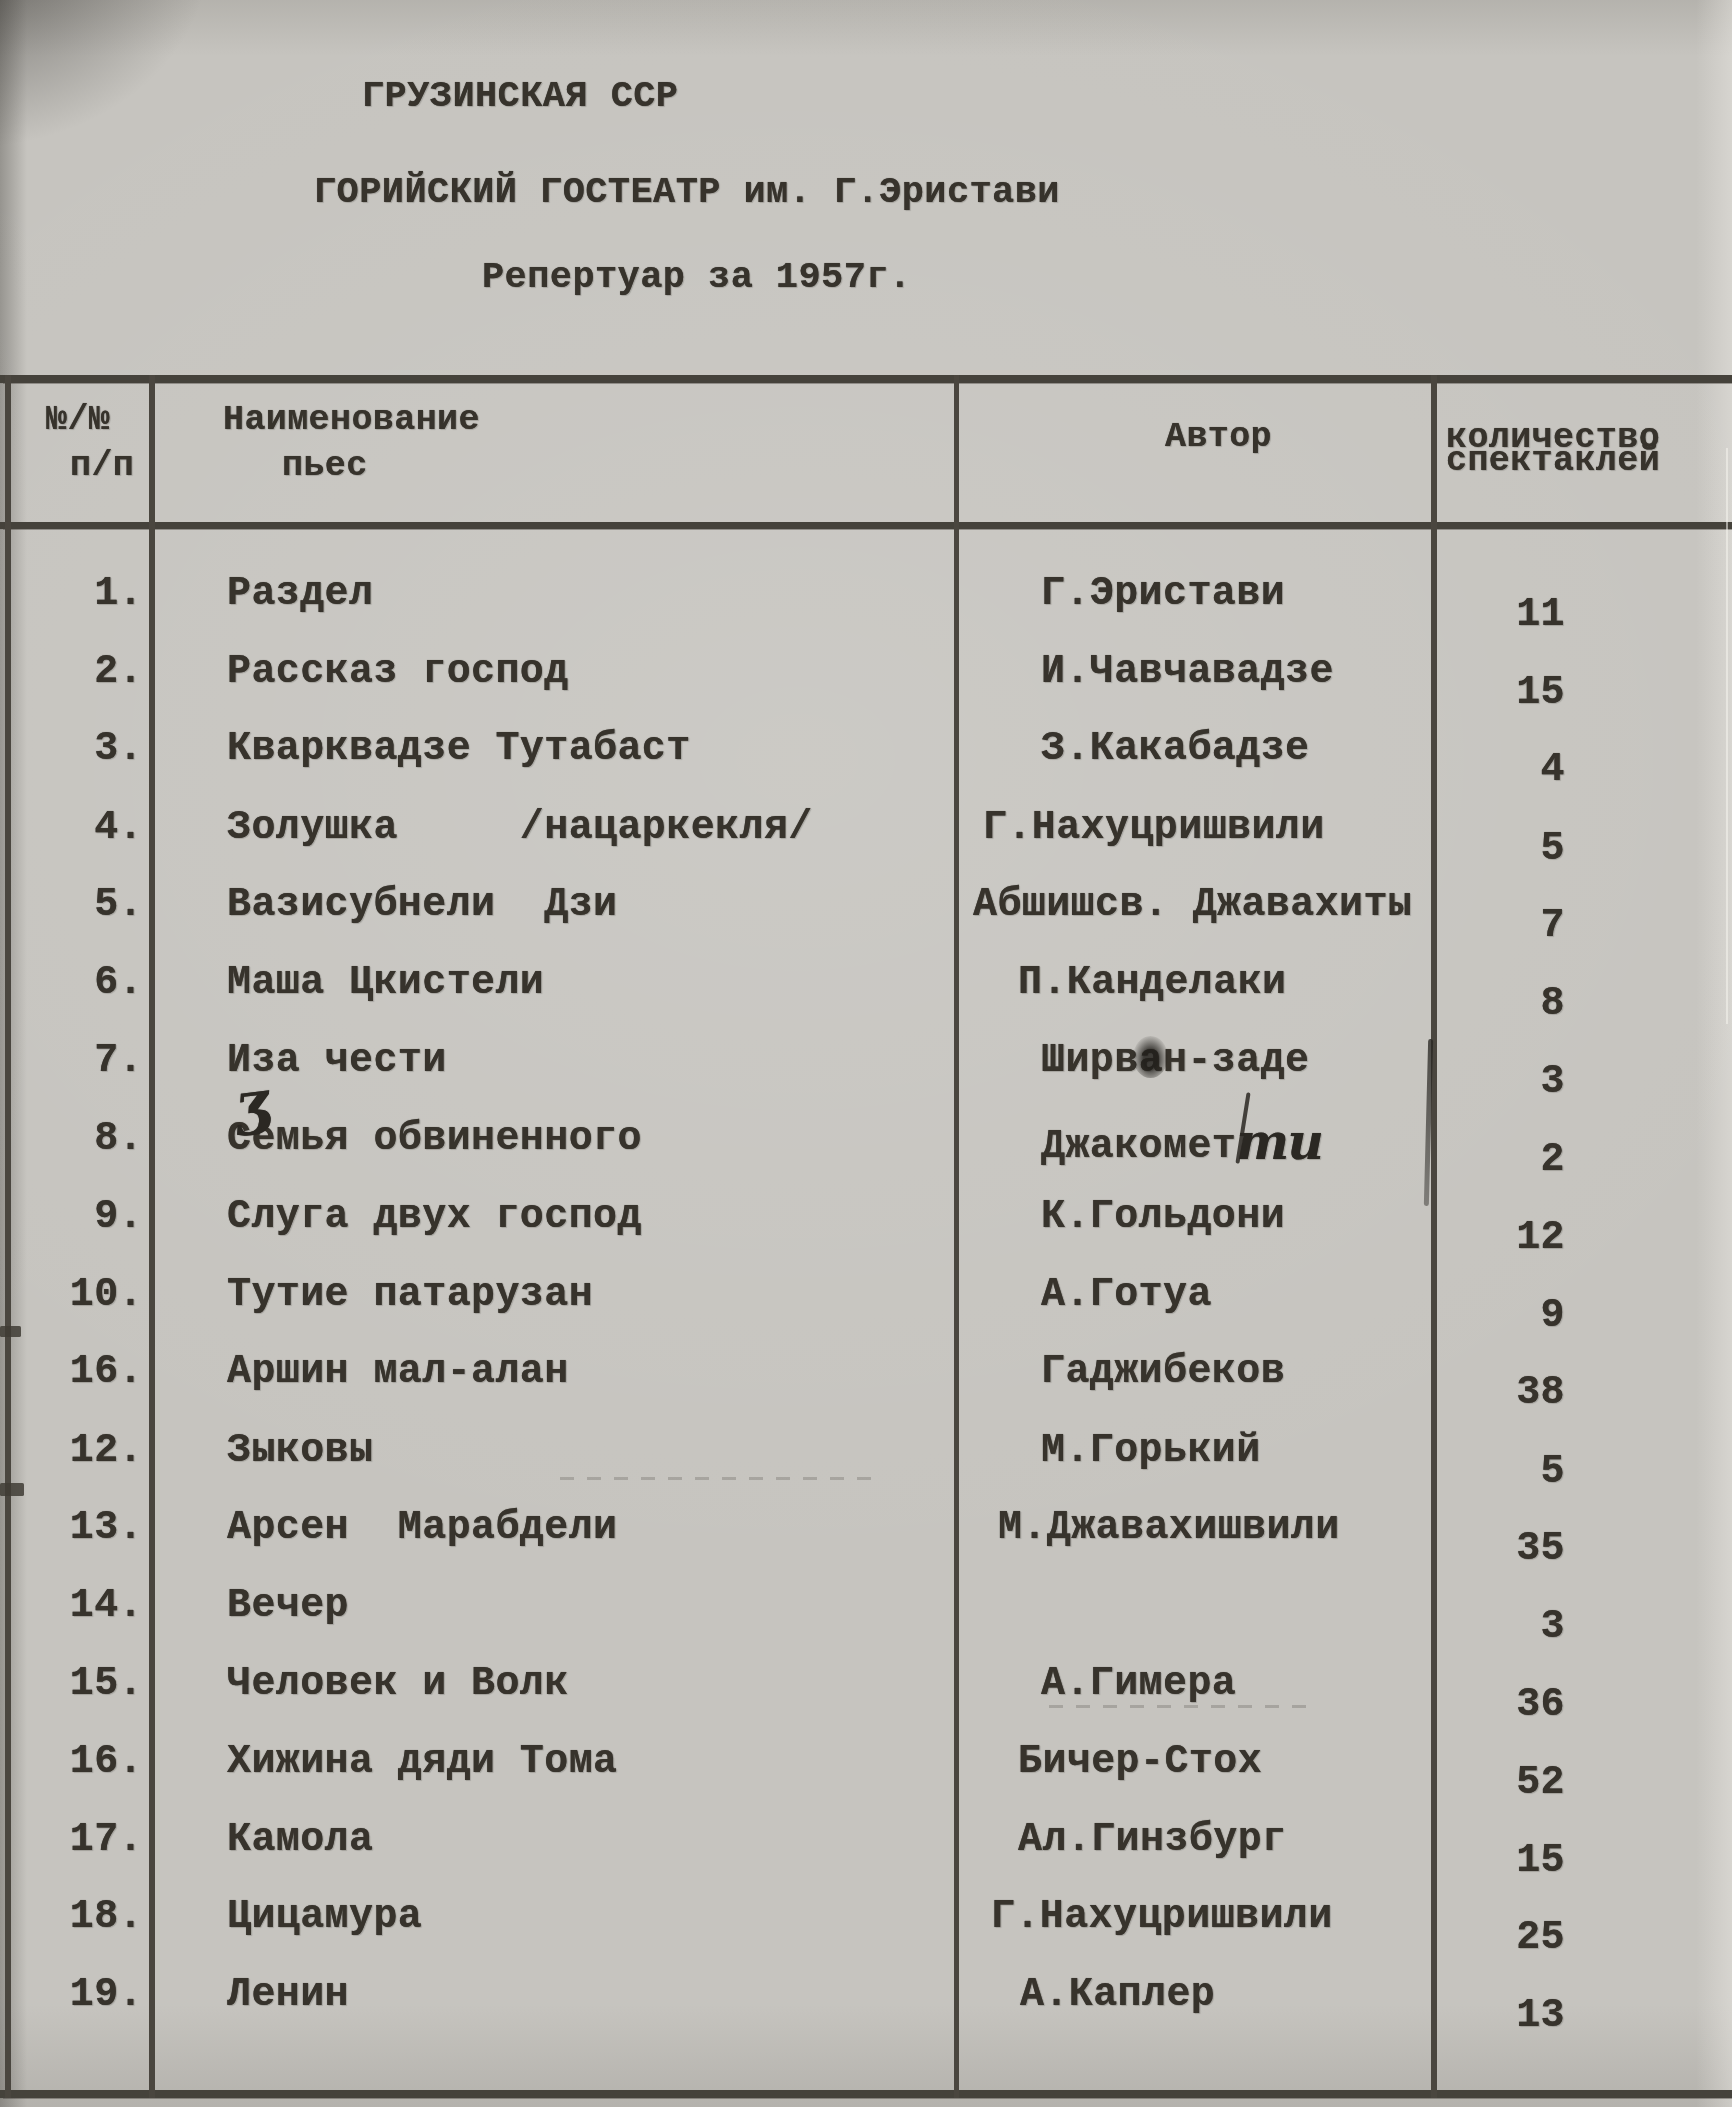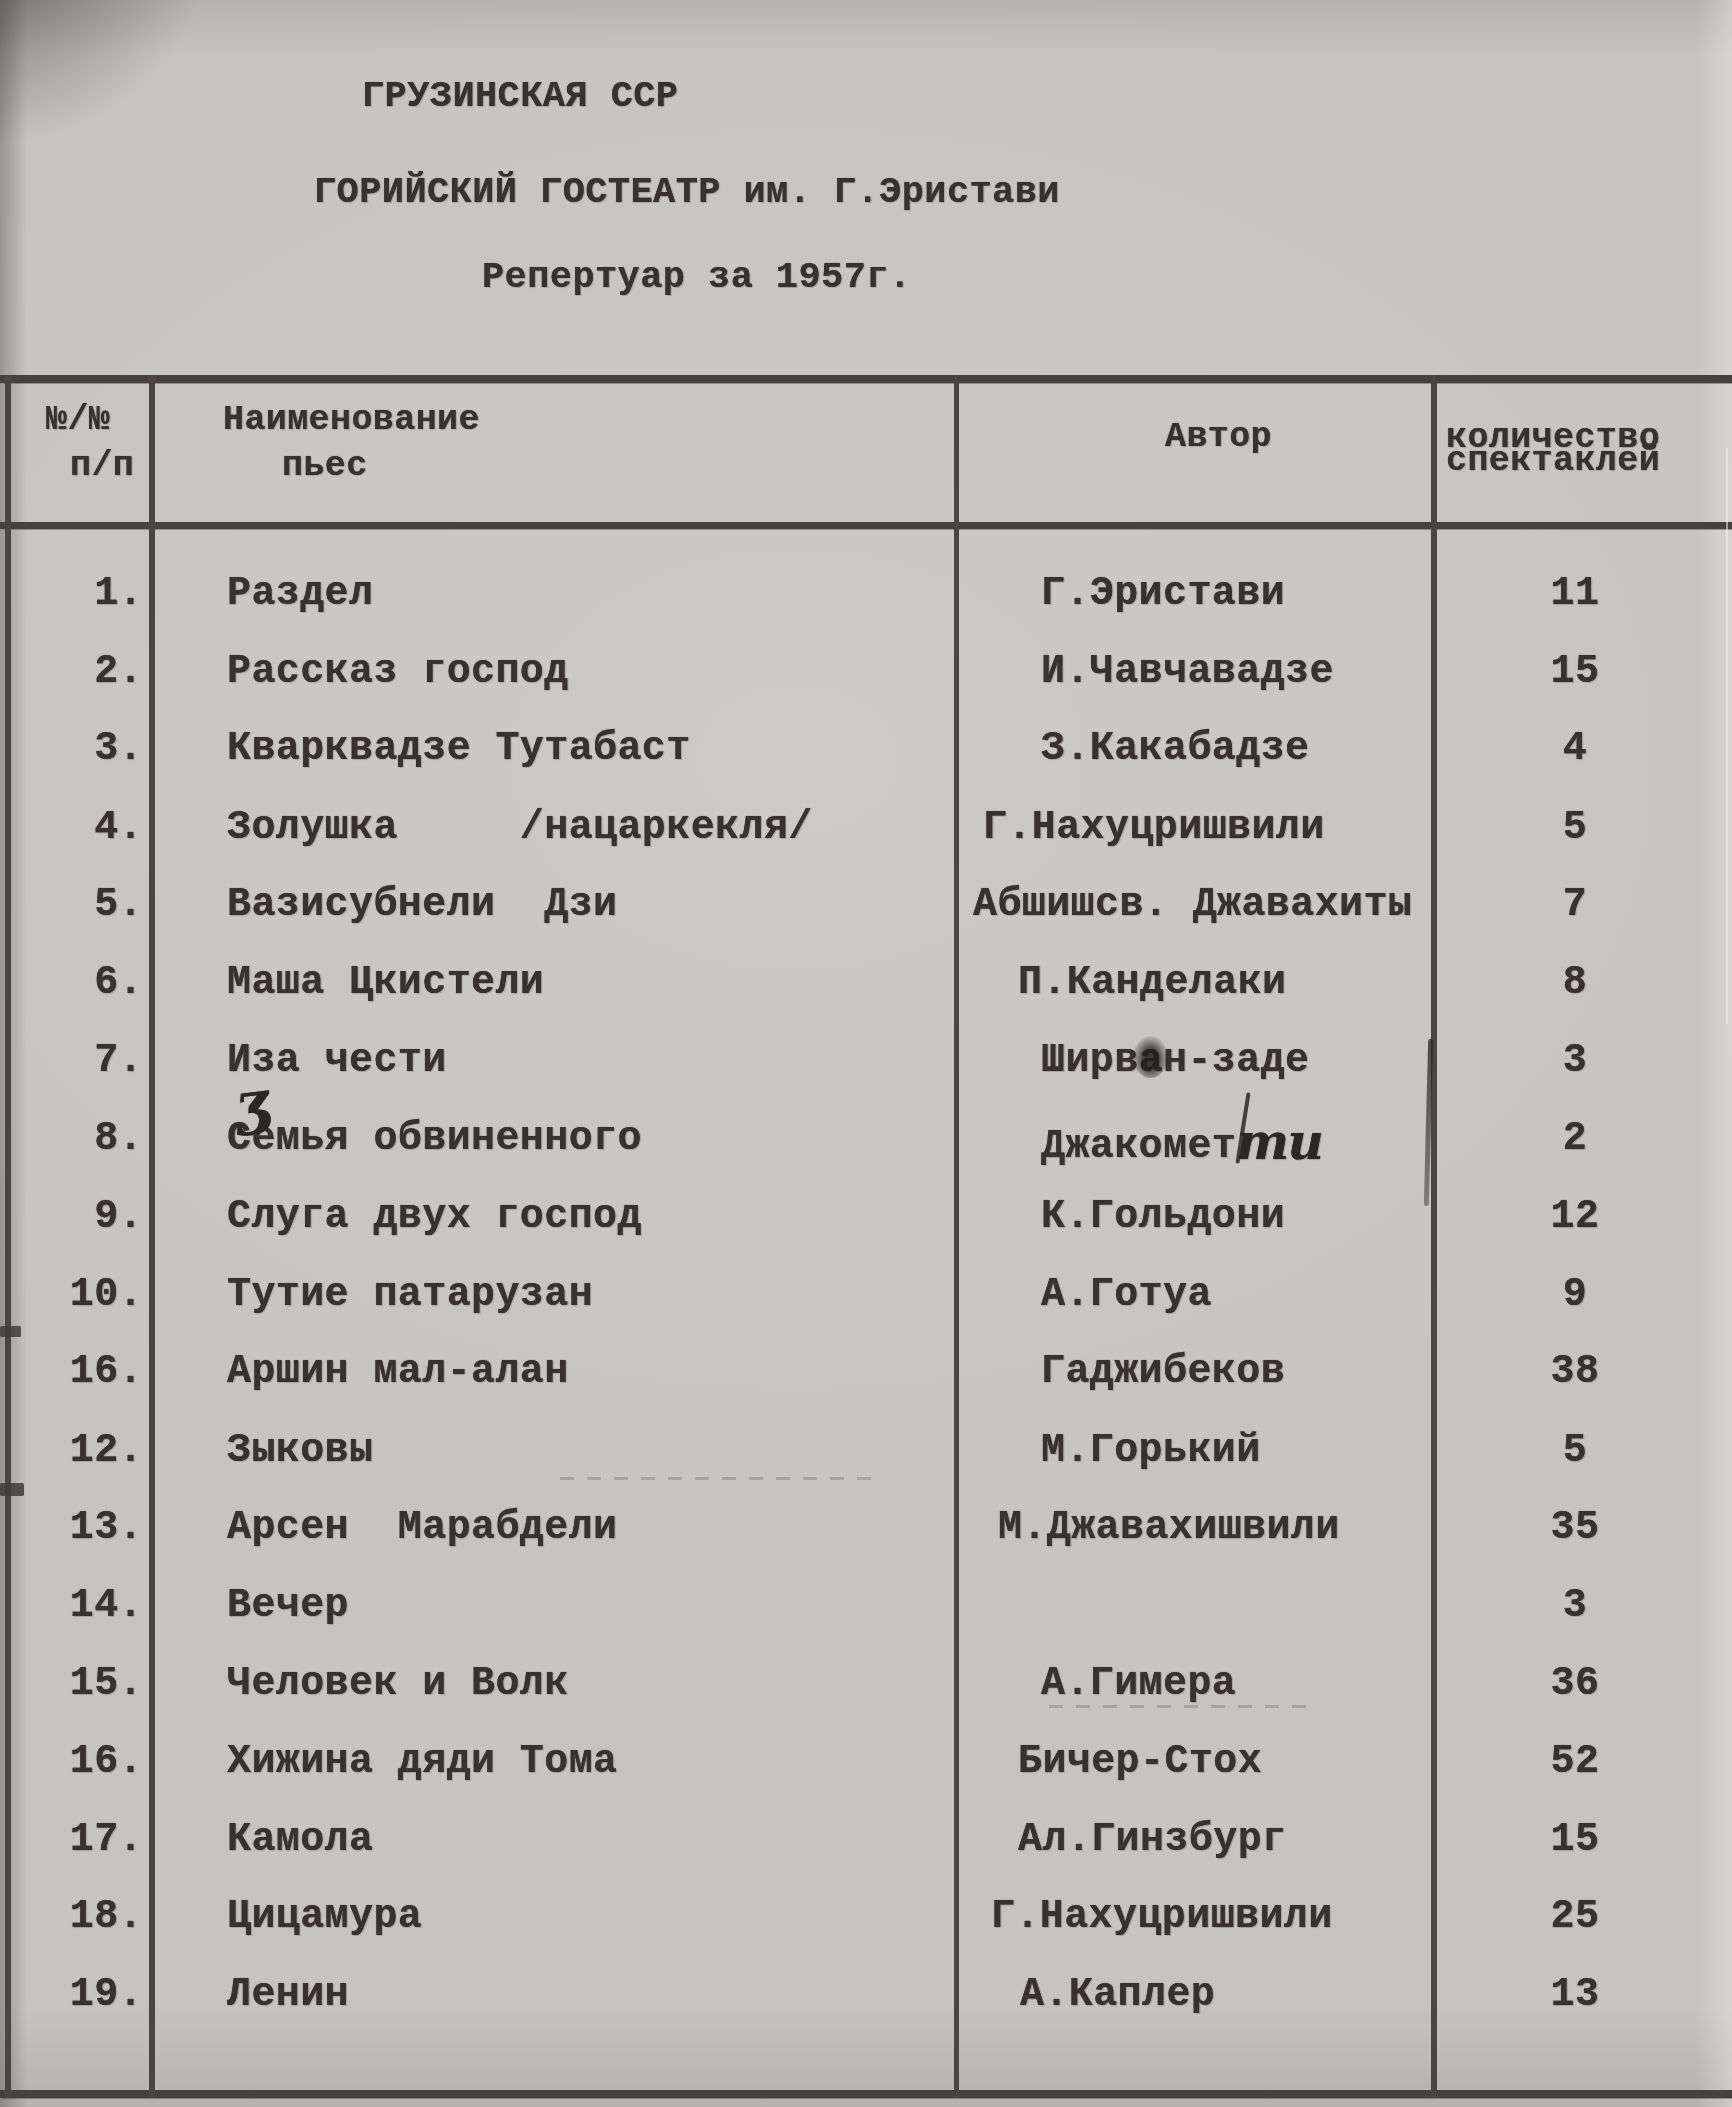--- a/index.html
+++ b/index.html
@@ -27,21 +27,21 @@
   .h{font-size:37px;}
   .hd{font-size:35px;}
   
   .hline{position:absolute;left:0;width:1733px;background:#45423b;box-shadow:0 0.8px 0.8px rgba(60,56,50,.4);}
   .vline{position:absolute;background:#4a463f;}
   
   .row{position:absolute;left:0;width:1733px;height:58px;}
   .row .num{position:absolute;left:45px;width:98px;text-align:right;}
   .row .name{position:absolute;left:227px;}
   .row .author{position:absolute;left:1041px;}
-  .row .count{position:absolute;left:1513px;width:124px;text-align:center;}
+  .row .count{position:absolute;left:1441px;width:124px;text-align:right;margin-top:21px;}
   .row.a1215 .author{left:973px}
   .row.a1228 .author{left:983px}
   .row.a1238 .author{left:991px}
   .row.a1246 .author{left:998px}
   .row.a1272 .author{left:1018px}
   .row.a1274 .author{left:1020px}
   
   .hand-mark{
     position:absolute;left:235px;top:1073px;
     font:italic 700 59px/1 "DejaVu Serif","Liberation Serif",serif;

